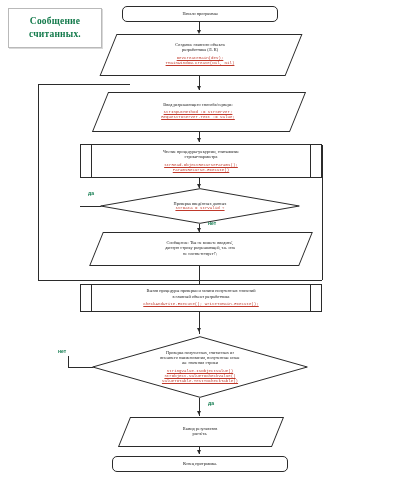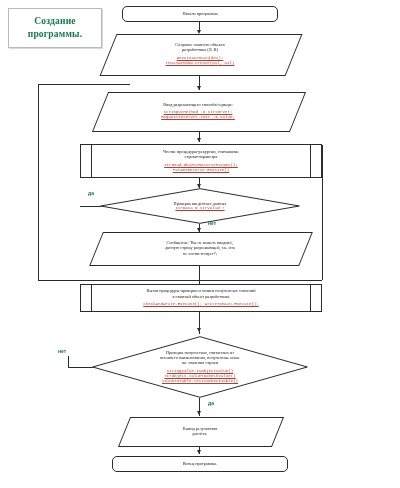--- a/index.html
+++ b/index.html
@@ -84,22 +84,22 @@
     font-size:5px;line-height:6px;font-family:"Liberation Sans",sans-serif;
     white-space:nowrap;
   }
 </style>
 </head>
 <body>
 
 <div id="canvas">
 
   <div class="title-card">
-    <div class="ln">Создание</div>
-    <div class="ln">программы.</div>
+    <div class="ln">Сообщение</div>
+    <div class="ln">считанных.</div>
   </div>
 
   <div class="line vline" style="left:38px;top:84px;height:196px;"></div>
   <div class="line hline" style="left:38px;top:84px;width:92px;"></div>
   <div class="line hline" style="left:38px;top:280px;width:42px;"></div>
 
   <div class="line vline" style="left:322px;top:145px;height:135px;"></div>
 
   <div class="line vline" style="left:68px;top:362px;height:0px;"></div>
 

